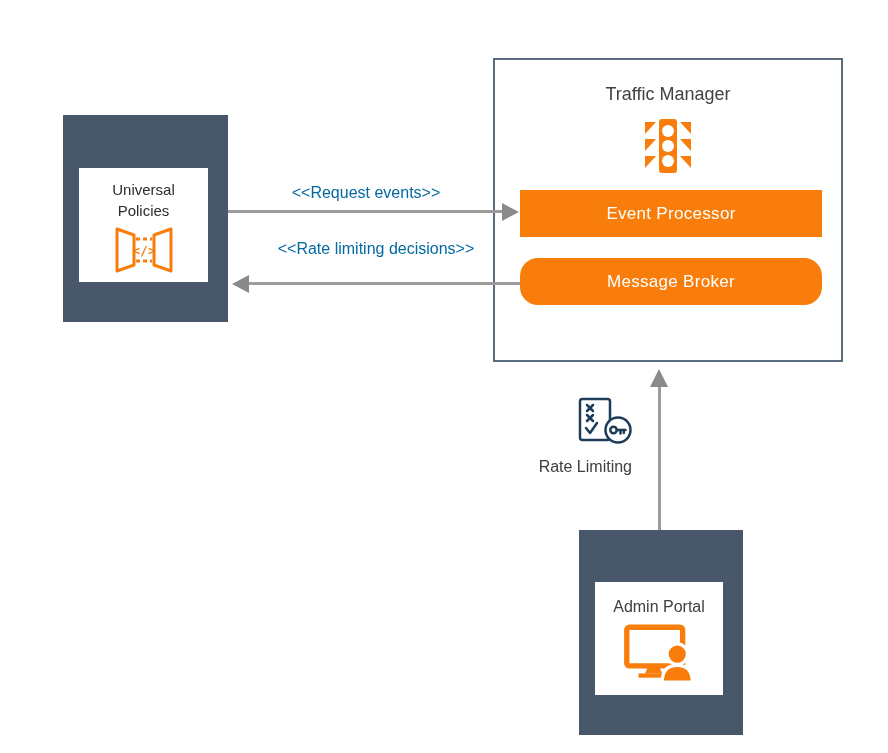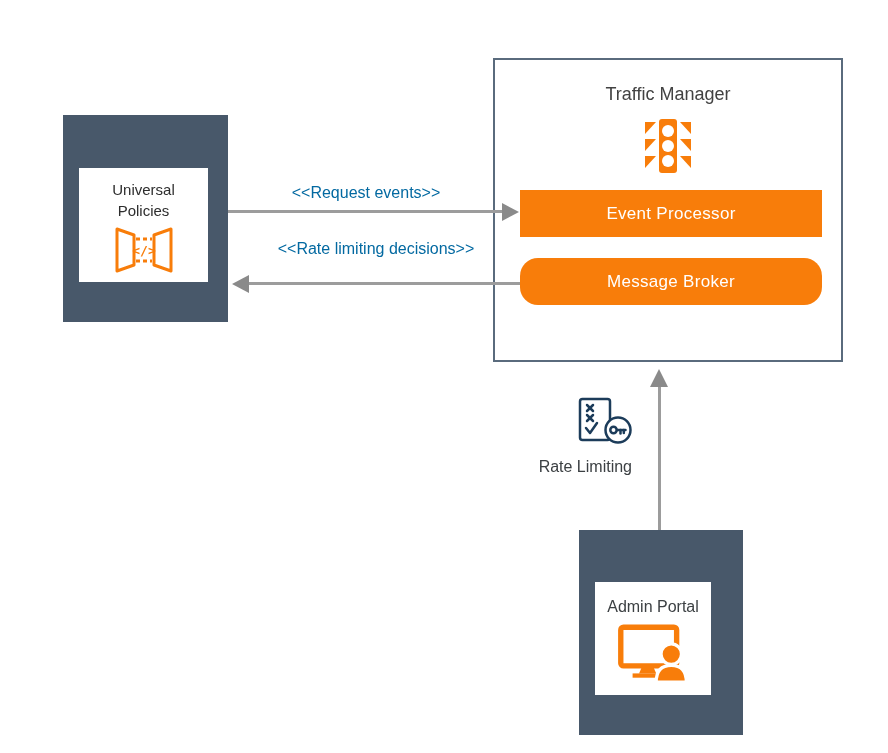--- a/index.html
+++ b/index.html
@@ -21,21 +21,21 @@
 
   .tm-box{left:493px;top:58px;width:350px;height:304px;background:#fff;border:2px solid #5A6B7D;box-sizing:border-box;}
   .tm-title{position:absolute;left:0;top:24px;width:100%;text-align:center;font-size:18px;color:#424242;}
   .tm-light{position:absolute;left:50%;top:59px;transform:translateX(-50%);}
   .tm-bar{position:absolute;left:25px;width:302px;height:47px;background:#F87D0A;display:flex;align-items:center;justify-content:center;}
   .tm-bar .bar-label{color:#fff;font-size:17px;letter-spacing:.3px;}
   .bar-ep{top:130px;}
   .bar-mb{top:198px;border-radius:18px;}
 
   .ap-box{left:579px;top:530px;width:164px;height:205px;}
-  .ap-card{left:16px;top:52px;width:116px;height:113px;padding-top:16px;box-sizing:border-box;align-items:center;}
+  .ap-card{left:16px;top:52px;width:128px;height:113px;padding-top:16px;box-sizing:border-box;align-items:center;}
   .ap-label{font-size:16px;color:#3C4043;text-align:center;}
 
   
   .h-line{height:3px;background:#9C9C9C;}
   .v-line{width:3px;background:#9C9C9C;}
   .head-right{width:0;height:0;border-top:9px solid transparent;border-bottom:9px solid transparent;border-left:17px solid #8A8A8A;}
   .head-left{width:0;height:0;border-top:9px solid transparent;border-bottom:9px solid transparent;border-right:17px solid #8A8A8A;}
   .head-up{width:0;height:0;border-left:9px solid transparent;border-right:9px solid transparent;border-bottom:18px solid #8A8A8A;}
 
   .edge-label{font-size:16px;color:#0369a1;white-space:nowrap;}

